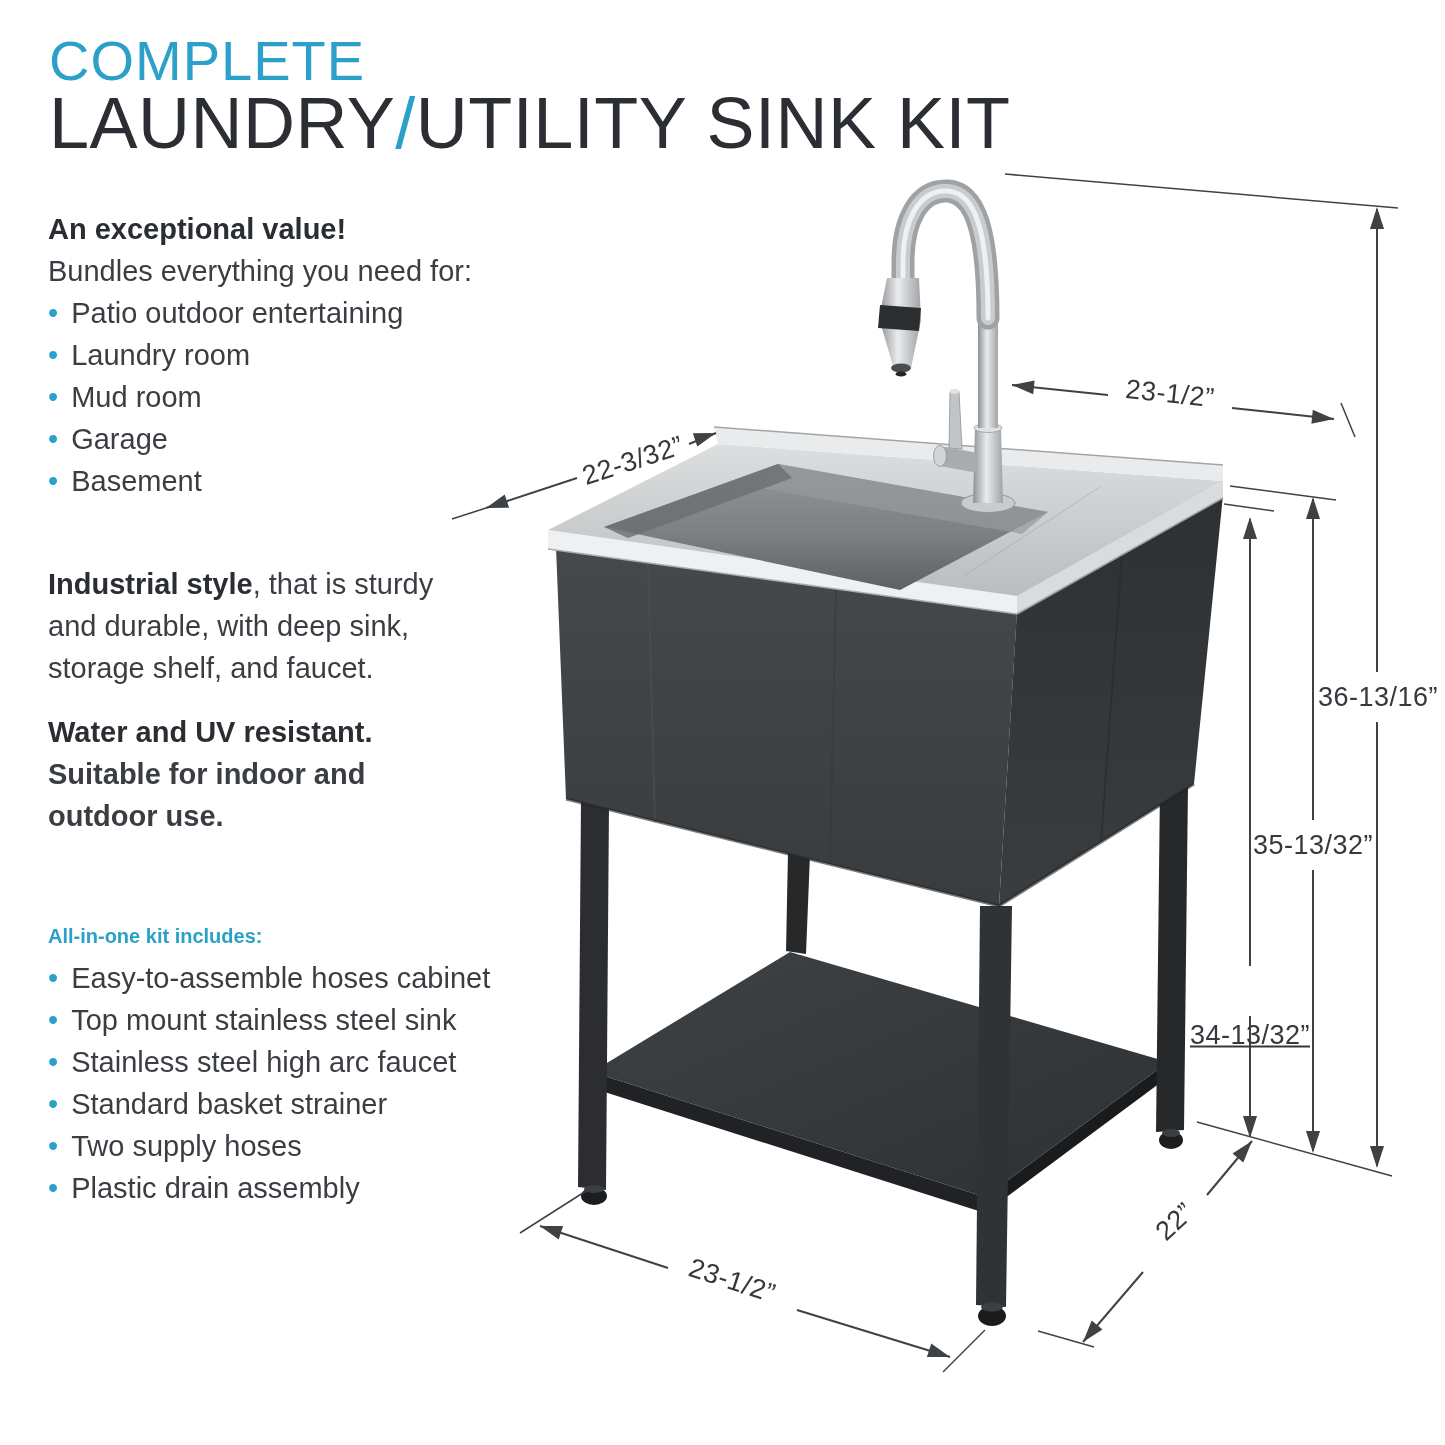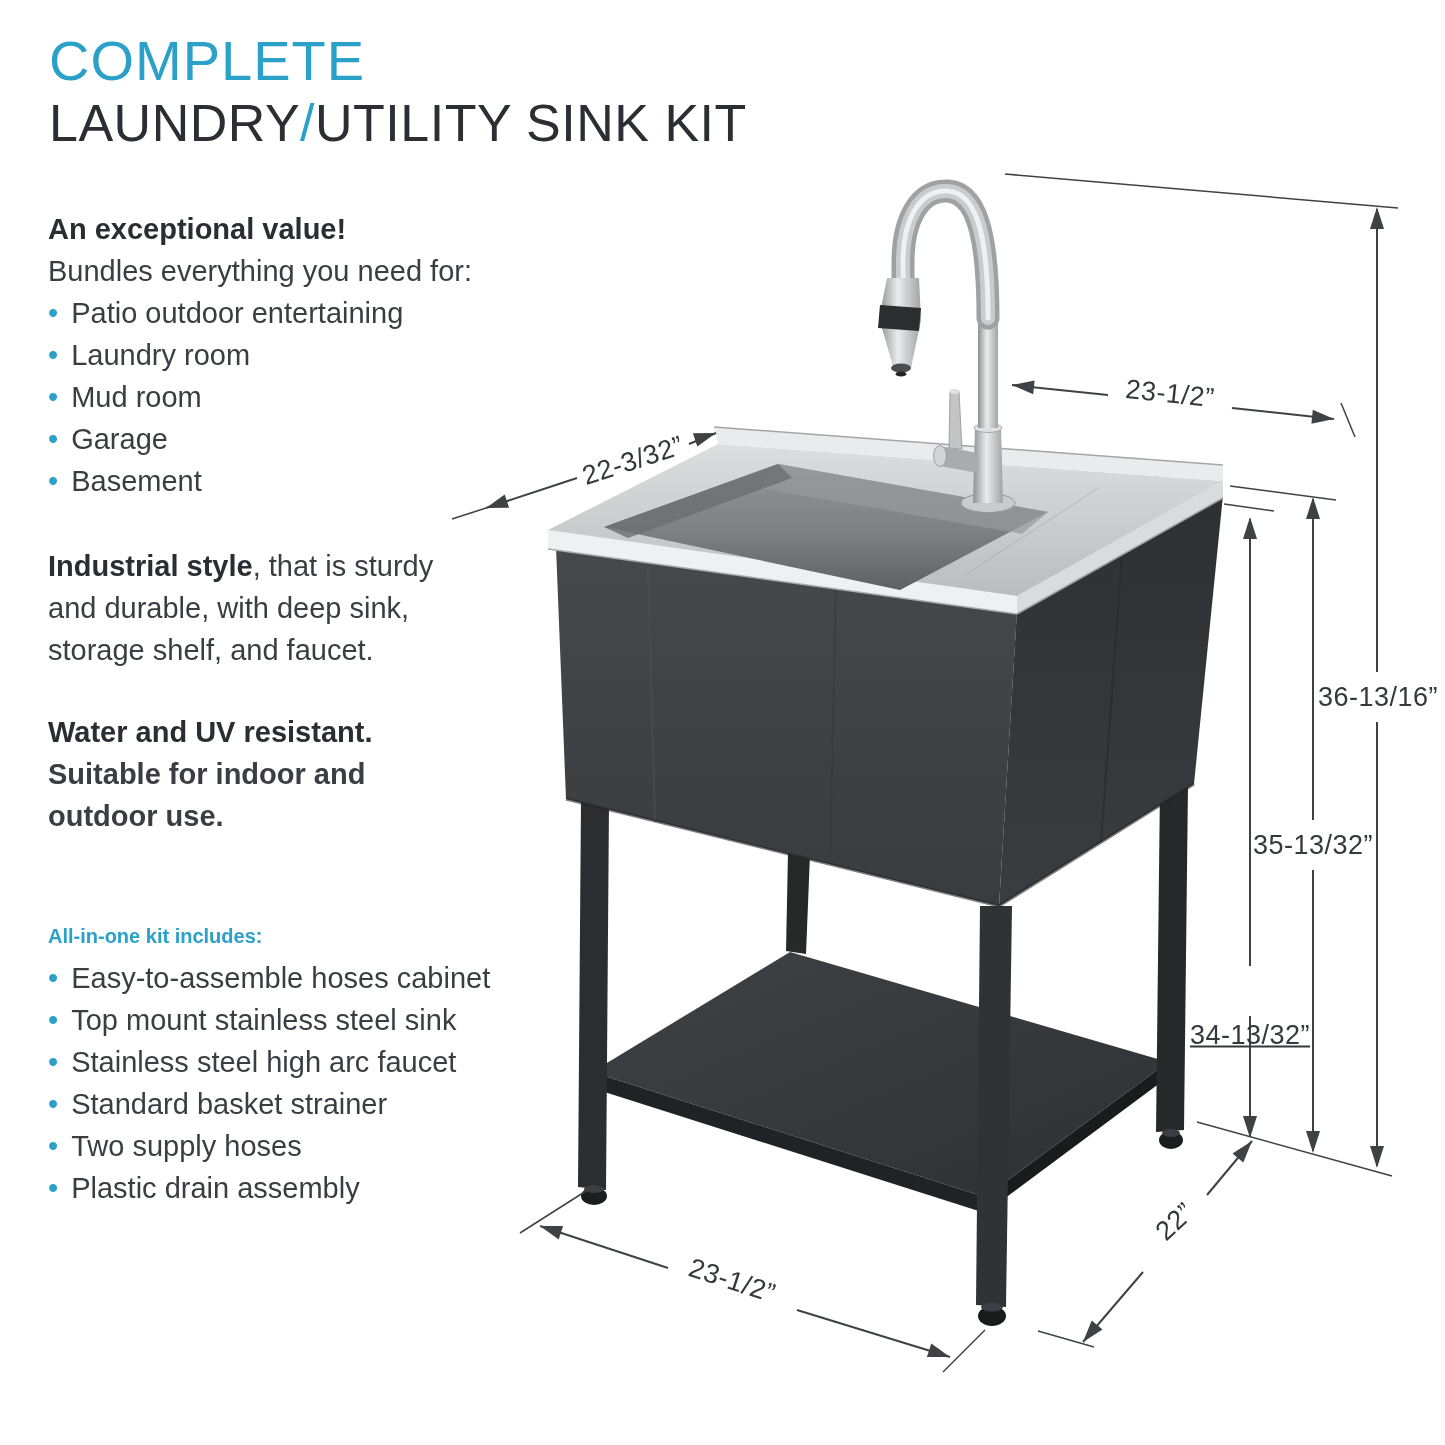--- a/index.html
+++ b/index.html
@@ -3,21 +3,21 @@
 <meta charset="utf-8">
 <style>
   html,body{margin:0;padding:0;background:#ffffff;}
   .canvas{
     position:relative;width:1445px;height:1445px;background:#ffffff;
     font-family:"Liberation Sans",sans-serif;overflow:hidden;
   }
   
   .title-block{position:absolute;left:49px;top:30px;}
   .title-line1{font-size:56px;color:#2BA0C8;letter-spacing:1px;line-height:62px;}
-  .title-line2{font-size:52px;color:#2B2E33;letter-spacing:0.5px;line-height:62px;}
+  .title-line2{font-size:72px;color:#2B2E33;letter-spacing:0.5px;line-height:62px;}
   .title-line2 .slash{color:#2BA0C8;}
   
   .copy{position:absolute;left:48px;color:#3A3E43;font-size:29px;line-height:42px;}
   .copy b{color:#2A2D32;}
   .bullets{margin-top:0;}
   .bullet-row{display:flex;align-items:flex-start;}
   .dot{color:#2BA0C8;margin-right:13px;}
   .kit-heading{color:#2BA0C8;font-weight:bold;font-size:20px;}
   
   svg{position:absolute;left:0;top:0;}
@@ -56,21 +56,21 @@
           <span class="dot">•</span>
           <span>Garage</span>
         </div>
       <div class="bullet-row">
           <span class="dot">•</span>
           <span>Basement</span>
         </div>
     </div>
   </div>
 
-  <div class="copy" style="top:545px;width:480px;">
+  <div class="copy" style="top:563px;width:480px;">
     <div><b>Industrial style</b><span>, that is sturdy</span></div>
     <div>and durable, with deep sink,</div>
     <div>storage shelf, and faucet.</div>
   </div>
 
   <div class="copy" style="top:711px;width:420px;font-weight:bold;">
     <div><b>Water and UV resistant.</b></div>
     <div>Suitable for indoor and</div>
     <div>outdoor use.</div>
   </div>

